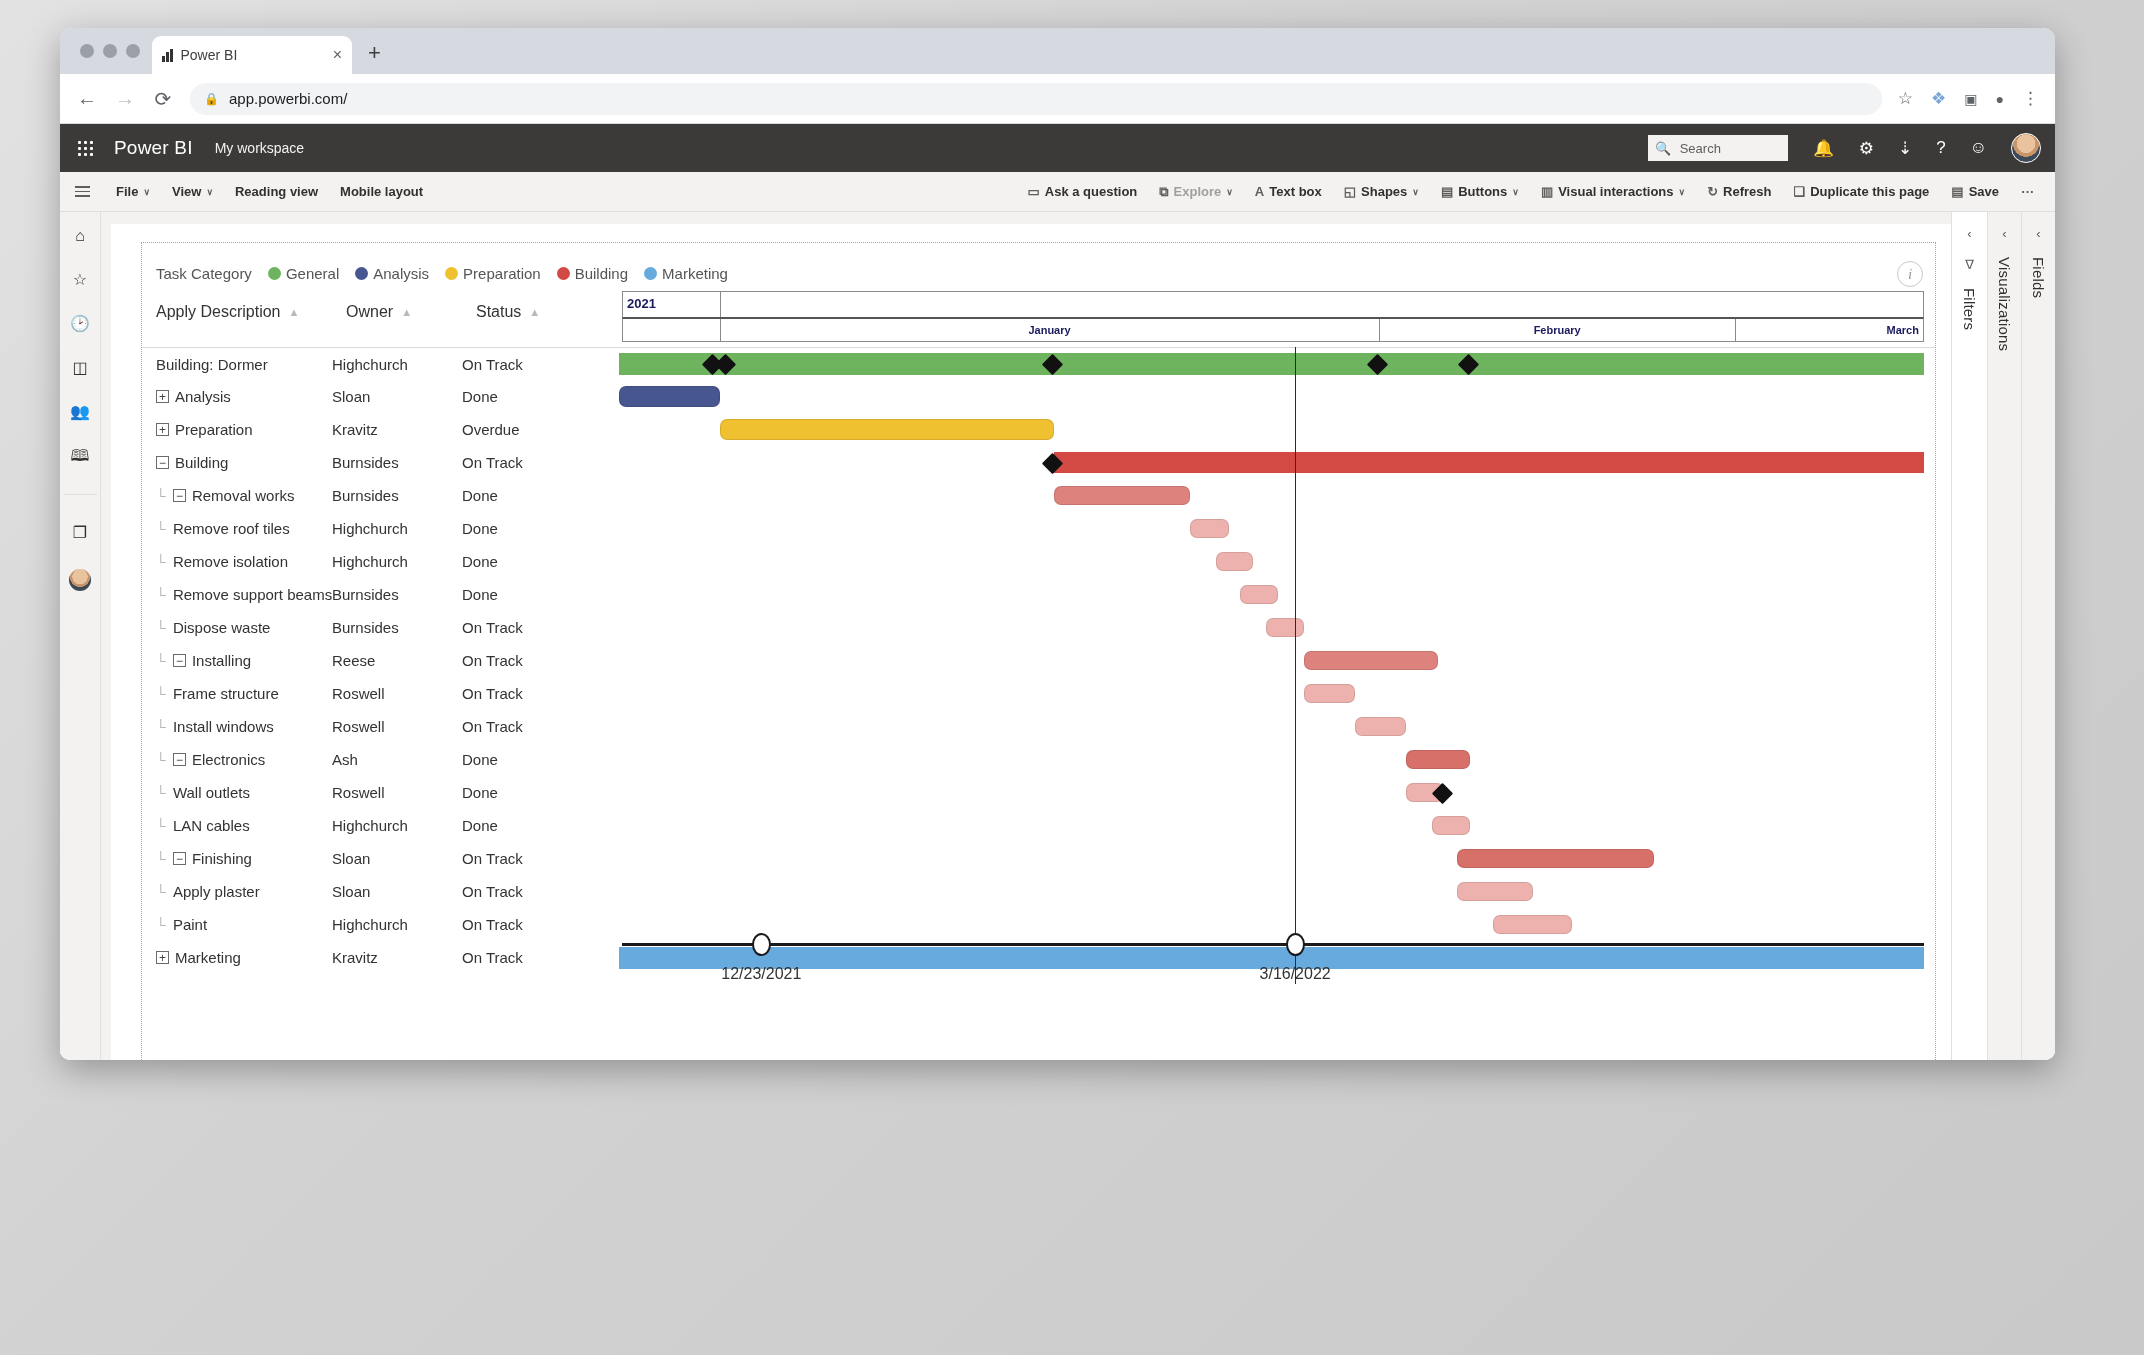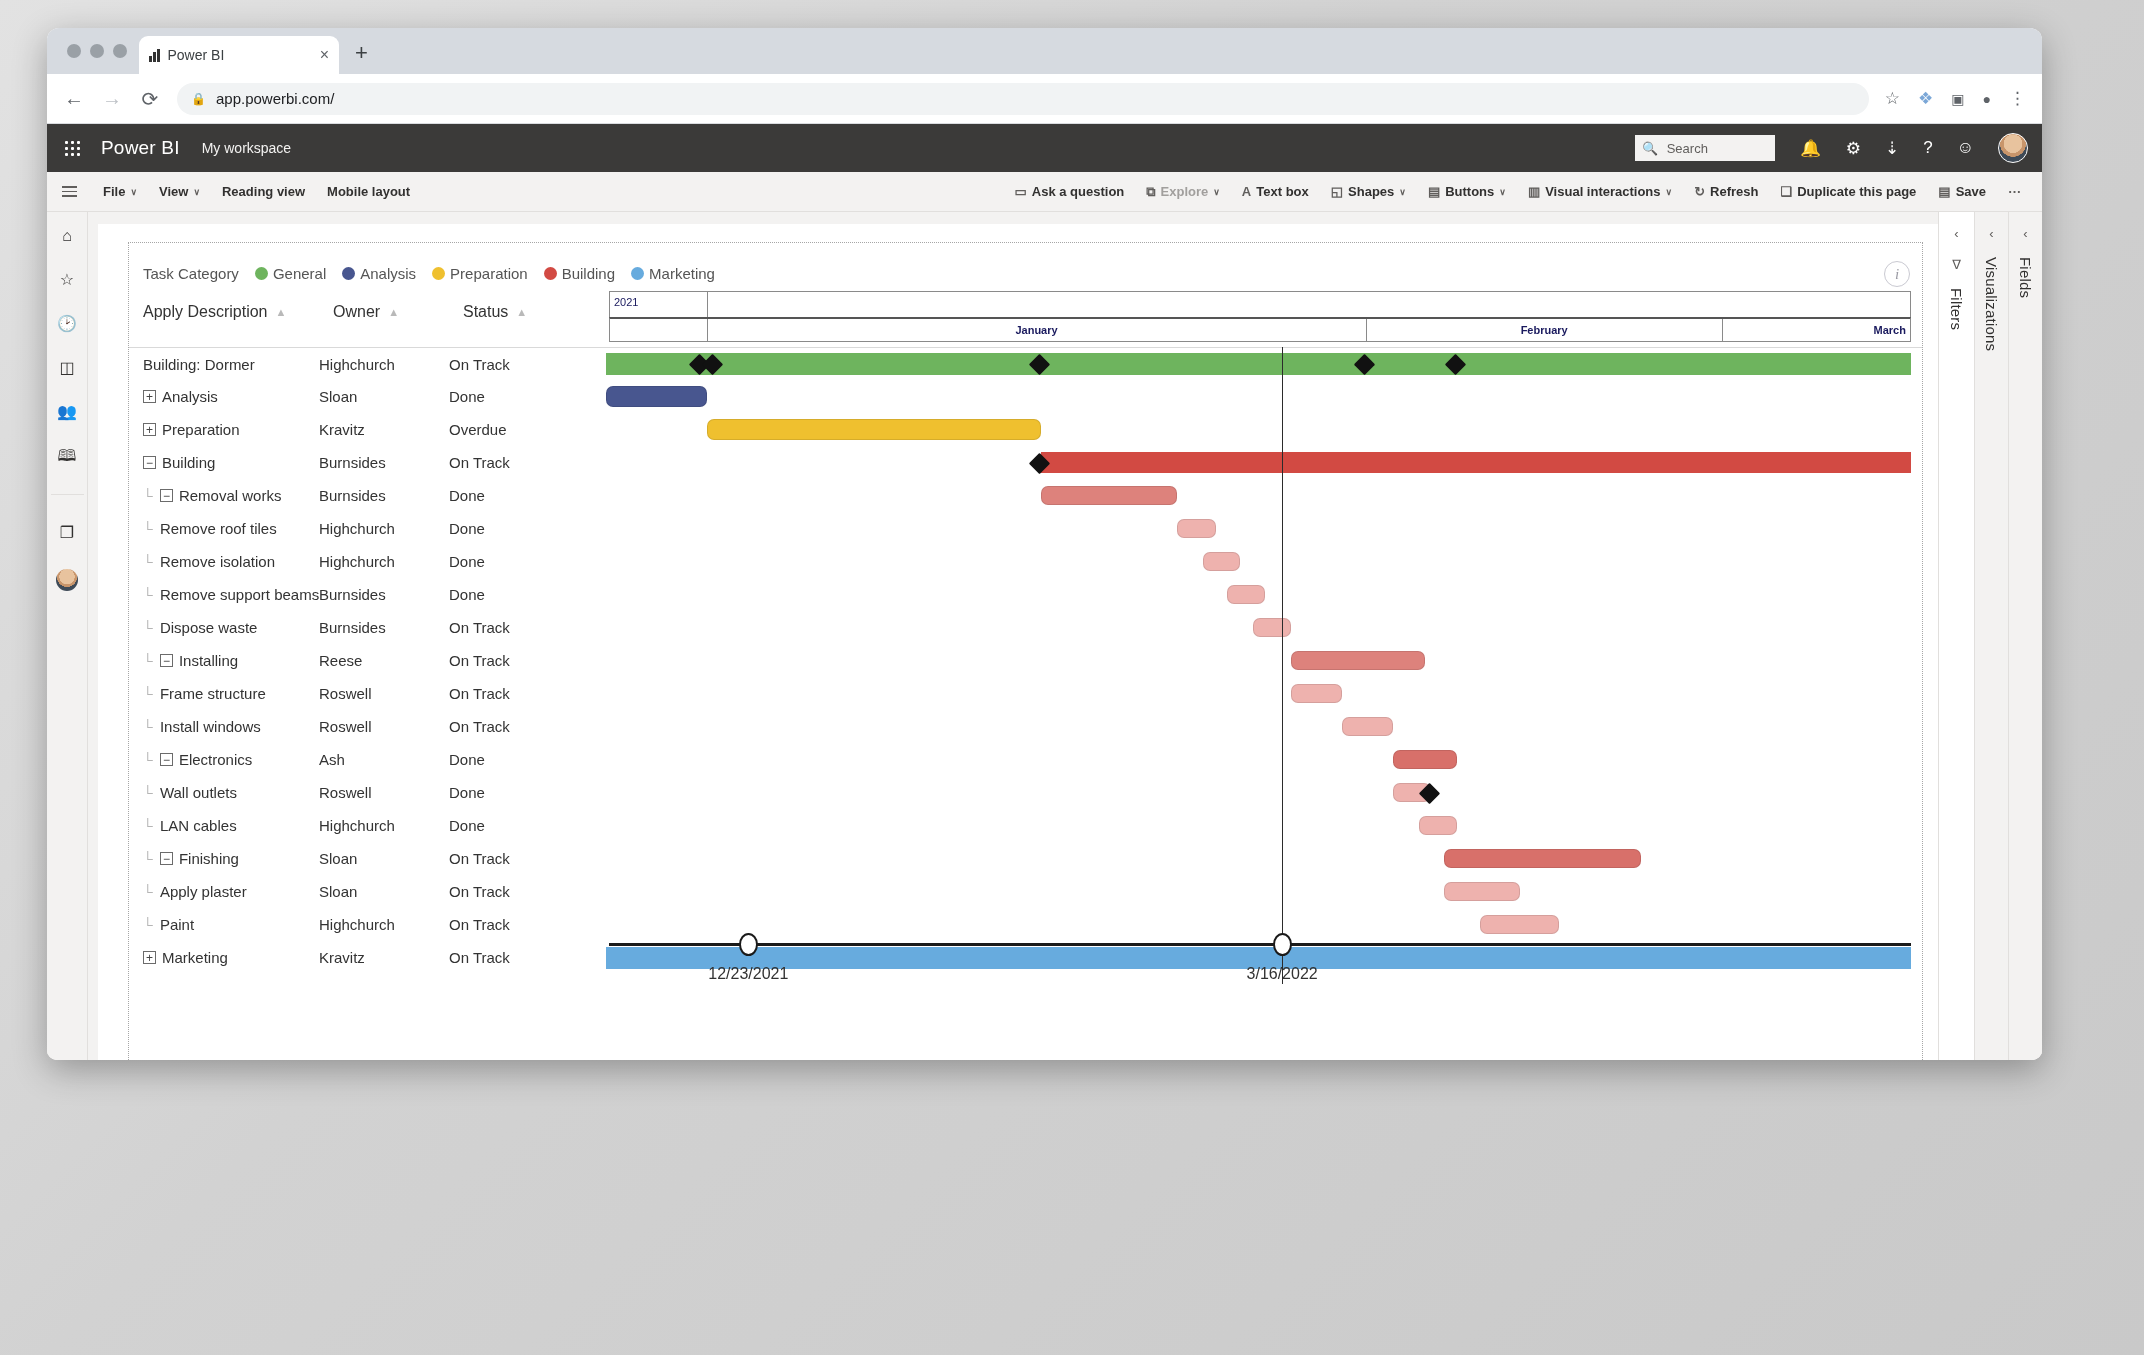--- a/index.html
+++ b/index.html
@@ -10,21 +10,21 @@
     overflow: hidden;
   }
   .bg-grad {
     position: absolute; inset: 0;
     background: linear-gradient(135deg,#e2e2e2 0%,#d2d2d2 40%,#c9c9c9 100%);
   }
 
   
   .browser {
     position: absolute;
-    left: 47px; top: 28px;
+    left: 60px; top: 28px;
     width: 1995px; height: 1032px;
     background: #ffffff;
     border-radius: 12px 12px 10px 10px;
     box-shadow: 0 10px 34px rgba(0,0,0,0.30);
     overflow: hidden;
   }
   .tabstrip {
     height: 46px; background: #d6dae0;
     display: flex; align-items: flex-end; padding-left: 14px;
     position: relative;
@@ -133,21 +133,21 @@
   }
   .th { display:flex; align-items:center; }
   .th .sort { color:#b9b9b9; font-size:11px; margin-left: 8px;}
   .th-task { width: 190px; }
   .th-owner { width: 130px; }
   .th-status { width: 100px; }
 
   
   .tl-head { position:absolute; left: 480px; top: 48px; width: 1302px; }
   .tl-years { display:flex; height: 26px; border:1px solid #8a8a8a; border-bottom:0; }
-  .tl-year { border-right: 1px solid #8a8a8a; font-size: 11px; color:#1a1a5e; padding: 4px 0 15px 4px; font-weight:400;}
+  .tl-year { border-right: 1px solid #8a8a8a; font-size: 13px; color:#1a1a5e; padding: 4px 0 15px 4px; font-weight:700;}
   .tl-months { display:flex; height: 25px; border:1px solid #8a8a8a; border-top: 2px solid #555;}
   .tl-month { border-right:1px solid #8a8a8a; font-size: 11px; color:#1a1a5e; display:flex; align-items:center; justify-content:center; font-weight:600;}
   .tl-month.last { justify-content:flex-end; padding-right:4px; border-right:0;}
 
   
   .rows { position:absolute; left:0; top: 104px; width: 100%; }
   .row { height: 33px; display:flex; align-items:center; position:relative; font-size:15px; color:#333; }
   .row .c-task { width: 190px; padding-left: 14px; display:flex; align-items:center; gap:6px; white-space:nowrap;}
   .row .c-owner { width: 130px; }
   .row .c-status { width: 100px; }

